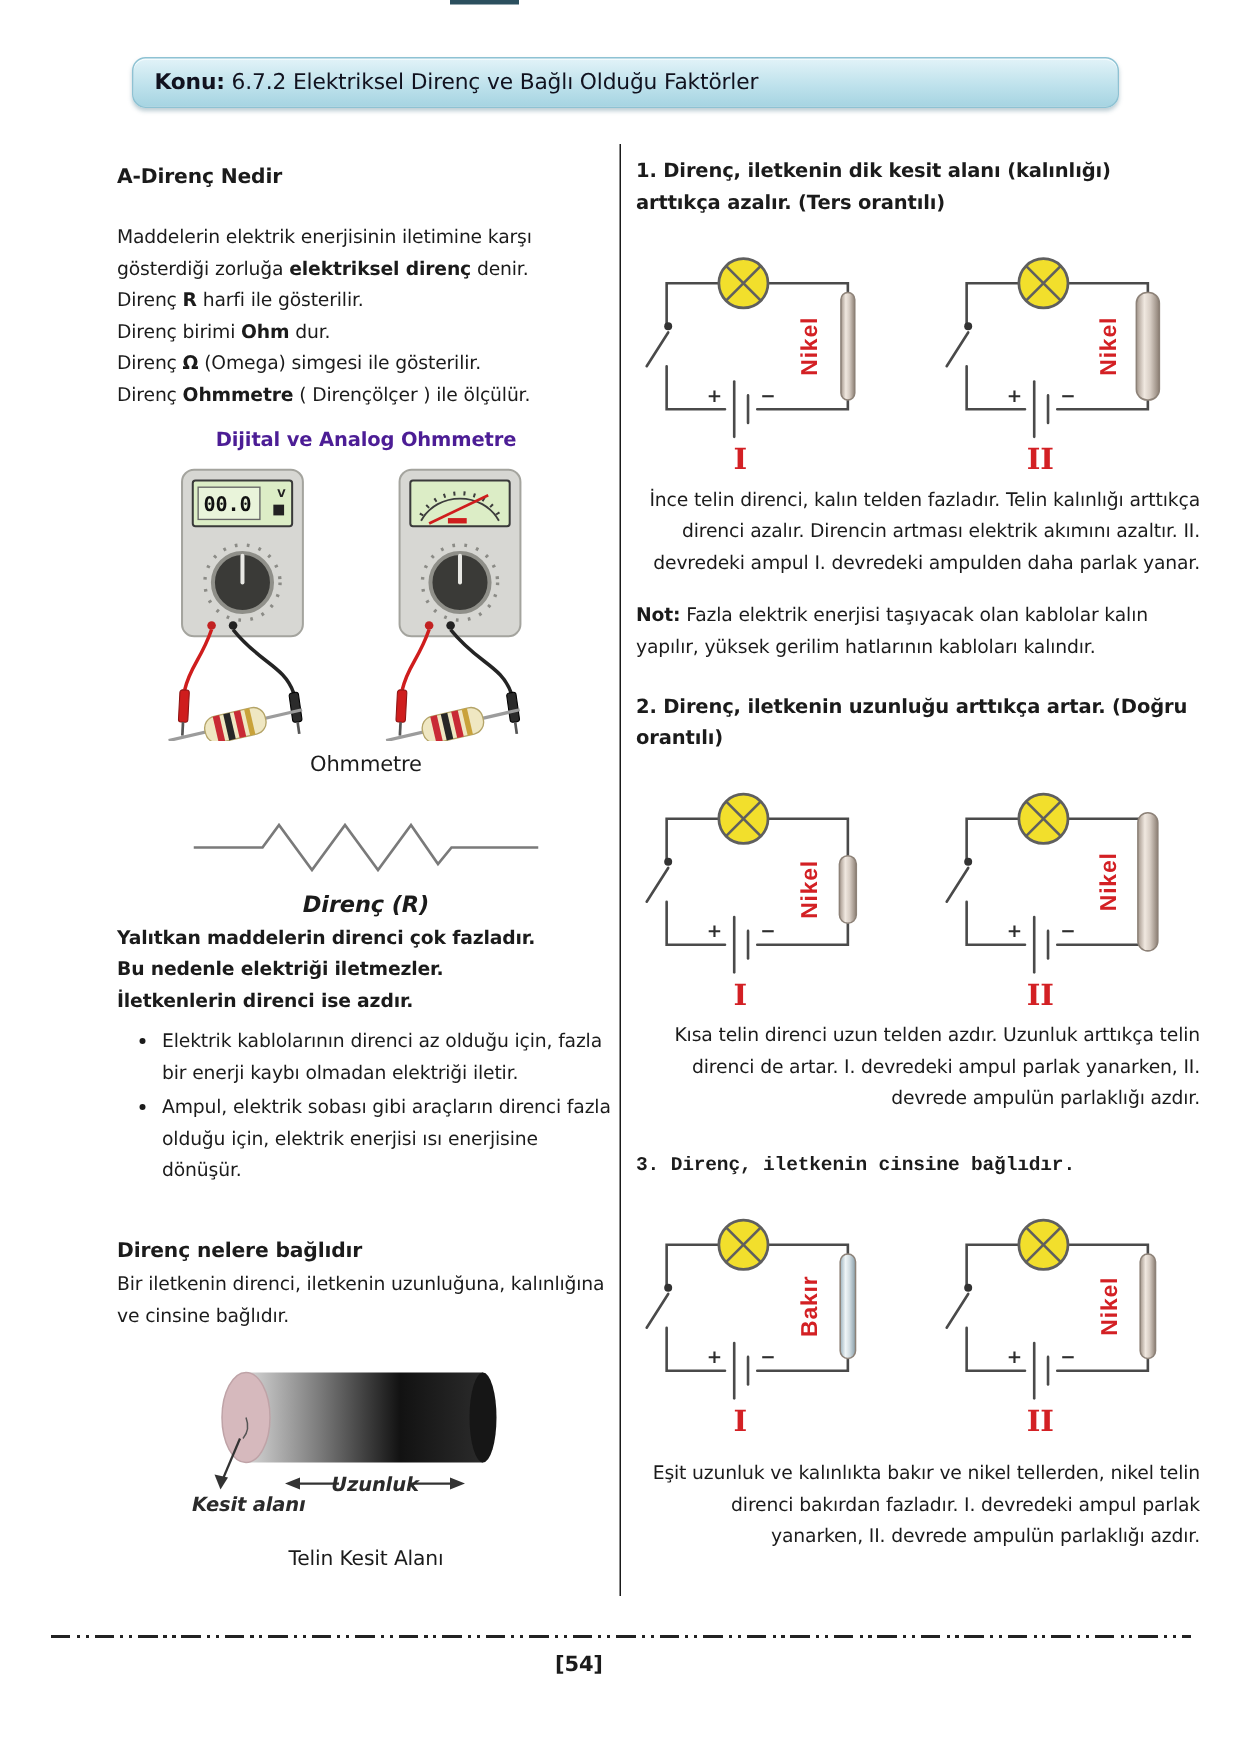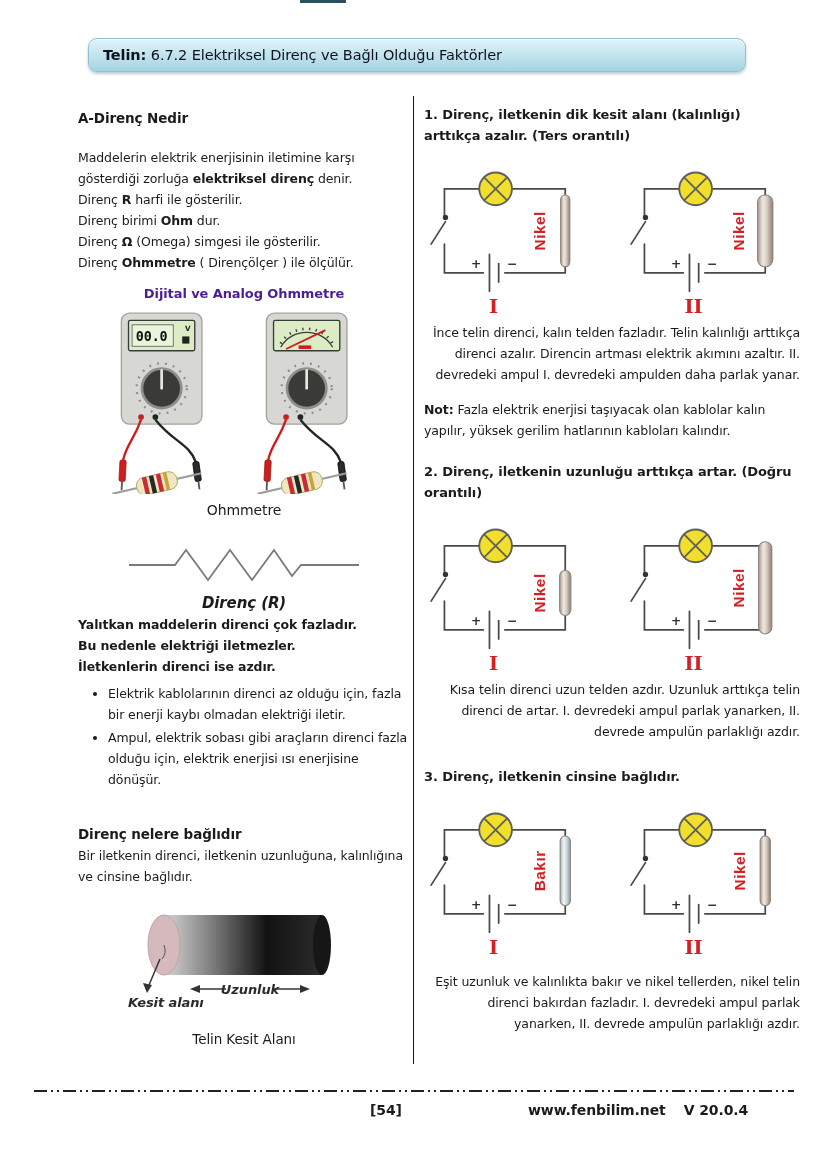--- a/index.html
+++ b/index.html
@@ -26,21 +26,21 @@
   .zig-label{font-style:italic;font-weight:bold;font-size:15px;margin-top:2px;}
   .p2{font-weight:bold;}
   ul.blist{margin:6px 0 0 0;padding-left:30px;}
   ul.blist li{margin-bottom:2px;}
   .h2-left{font-weight:bold;font-size:13.5px;margin-top:34px;}
   .cyl-wrap{margin-top:14px;text-align:center;}
   .cap-kesit{text-align:center;margin-top:10px;font-size:13.5px;}
   
   .sec-h{font-weight:bold;font-size:13px;line-height:21px;}
   .sec-h.mt{margin-top:20px;}
-  .sec-h.mt2{margin-top:24px;}
+  .sec-h.mt2{margin-top:24px;font-family:Liberation Mono, monospace;}
   .circuit-row{display:flex;justify-content:space-between;margin-top:12px;padding:0 2px;}
   svg.circuit{width:172px;height:160px;}
   .sec-body{margin-top:4px;text-align:right;}
   .sec-note{margin-top:14px;}
   
   .w{stroke:#4a4a4a;stroke-width:1.7;fill:none;stroke-linecap:round;}
   .dot{fill:#333;}
   .lamp{fill:#f2df2c;stroke:#5f5f5f;stroke-width:1.8;}
   .lampx{stroke:#5f5f5f;stroke-width:1.7;}
   .rod{stroke:#8d8278;stroke-width:1;}
@@ -107,21 +107,21 @@
       <linearGradient id="gradCyl" x1="0" y1="0" x2="1" y2="0">
         <stop offset="0" stop-color="#d6d6d6"></stop>
           <stop offset="0.3" stop-color="#7e7e7e"></stop>
         <stop offset="0.65" stop-color="#121212"></stop>
           <stop offset="1" stop-color="#2b2b2b"></stop>
       </linearGradient>
     </defs>
   </svg>
 
   <div class="topic-bar">
-    <b>Telin:</b><span> 6.7.2 Elektriksel Direnç ve Bağlı Olduğu Faktörler</span>
+    <b>Konu:</b><span> 6.7.2 Elektriksel Direnç ve Bağlı Olduğu Faktörler</span>
   </div>
 
   <div class="divider"></div>
 
   <div class="col-left">
     <div class="h-left">A-Direnç Nedir</div>
 
     <div class="intro">
       <div><span>Maddelerin elektrik enerjisinin iletimine karşı gösterdiği zorluğa </span><b>elektriksel direnç</b><span> denir.</span></div>
       <div><span>Direnç </span><b>R</b><span> harfi ile gösterilir.</span></div>
@@ -360,17 +360,14 @@
         <rect class="rod" x="131" y="36" width="10" height="68" rx="5" fill="url(#gradNikel)"></rect>
         <text class="rodlabel" transform="rotate(-90 116 70)" x="116" y="70" text-anchor="middle">Nikel</text>
         <text class="numeral" x="66" y="151" text-anchor="middle">II</text>
       </svg>
     </div>
     <div class="sec-body" style="margin-top:12px">Eşit uzunluk ve kalınlıkta bakır ve nikel tellerden, nikel telin direnci bakırdan fazladır. I. devredeki ampul parlak yanarken, II. devrede ampulün parlaklığı azdır.</div>
   </div>
 
   <div class="foot-line"></div>
   <div class="foot-page">[54]</div>
-  <div class="foot-right">
-    <span>www.fenbilim.net</span><span class="ver">V 20.0.4</span>
-  </div>
 
 </div>
 
 </body></html>

